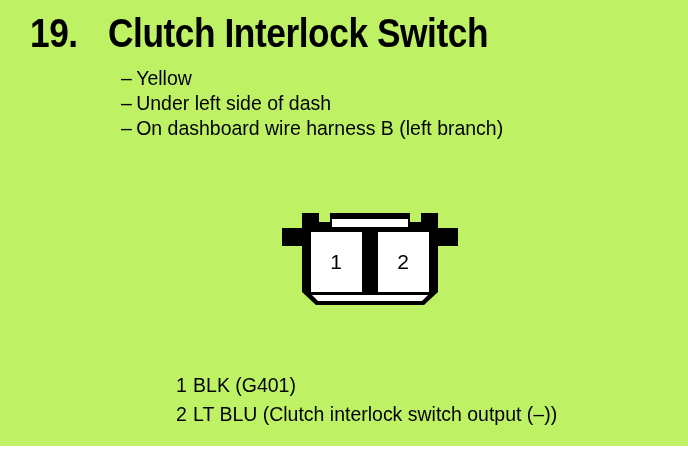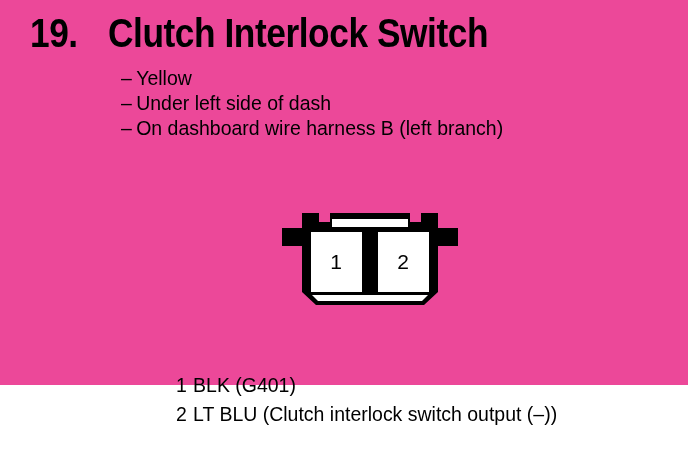--- a/index.html
+++ b/index.html
@@ -14,22 +14,22 @@
     position: relative;
     overflow: hidden;
     font-family: "Liberation Sans", sans-serif;
     color: #000000;
     -webkit-font-smoothing: none;
   }
   .page {
     position: absolute;
     inset: 0;
     width: 688px;
-    height: 385px;
-    background: #ec4899;
+    height: 446px;
+    background: #bef264;
   }
 
   
   .heading {
     position: absolute;
     left: 30px;
     top: 10px;
     display: flex;
     align-items: baseline;
     white-space: nowrap;

